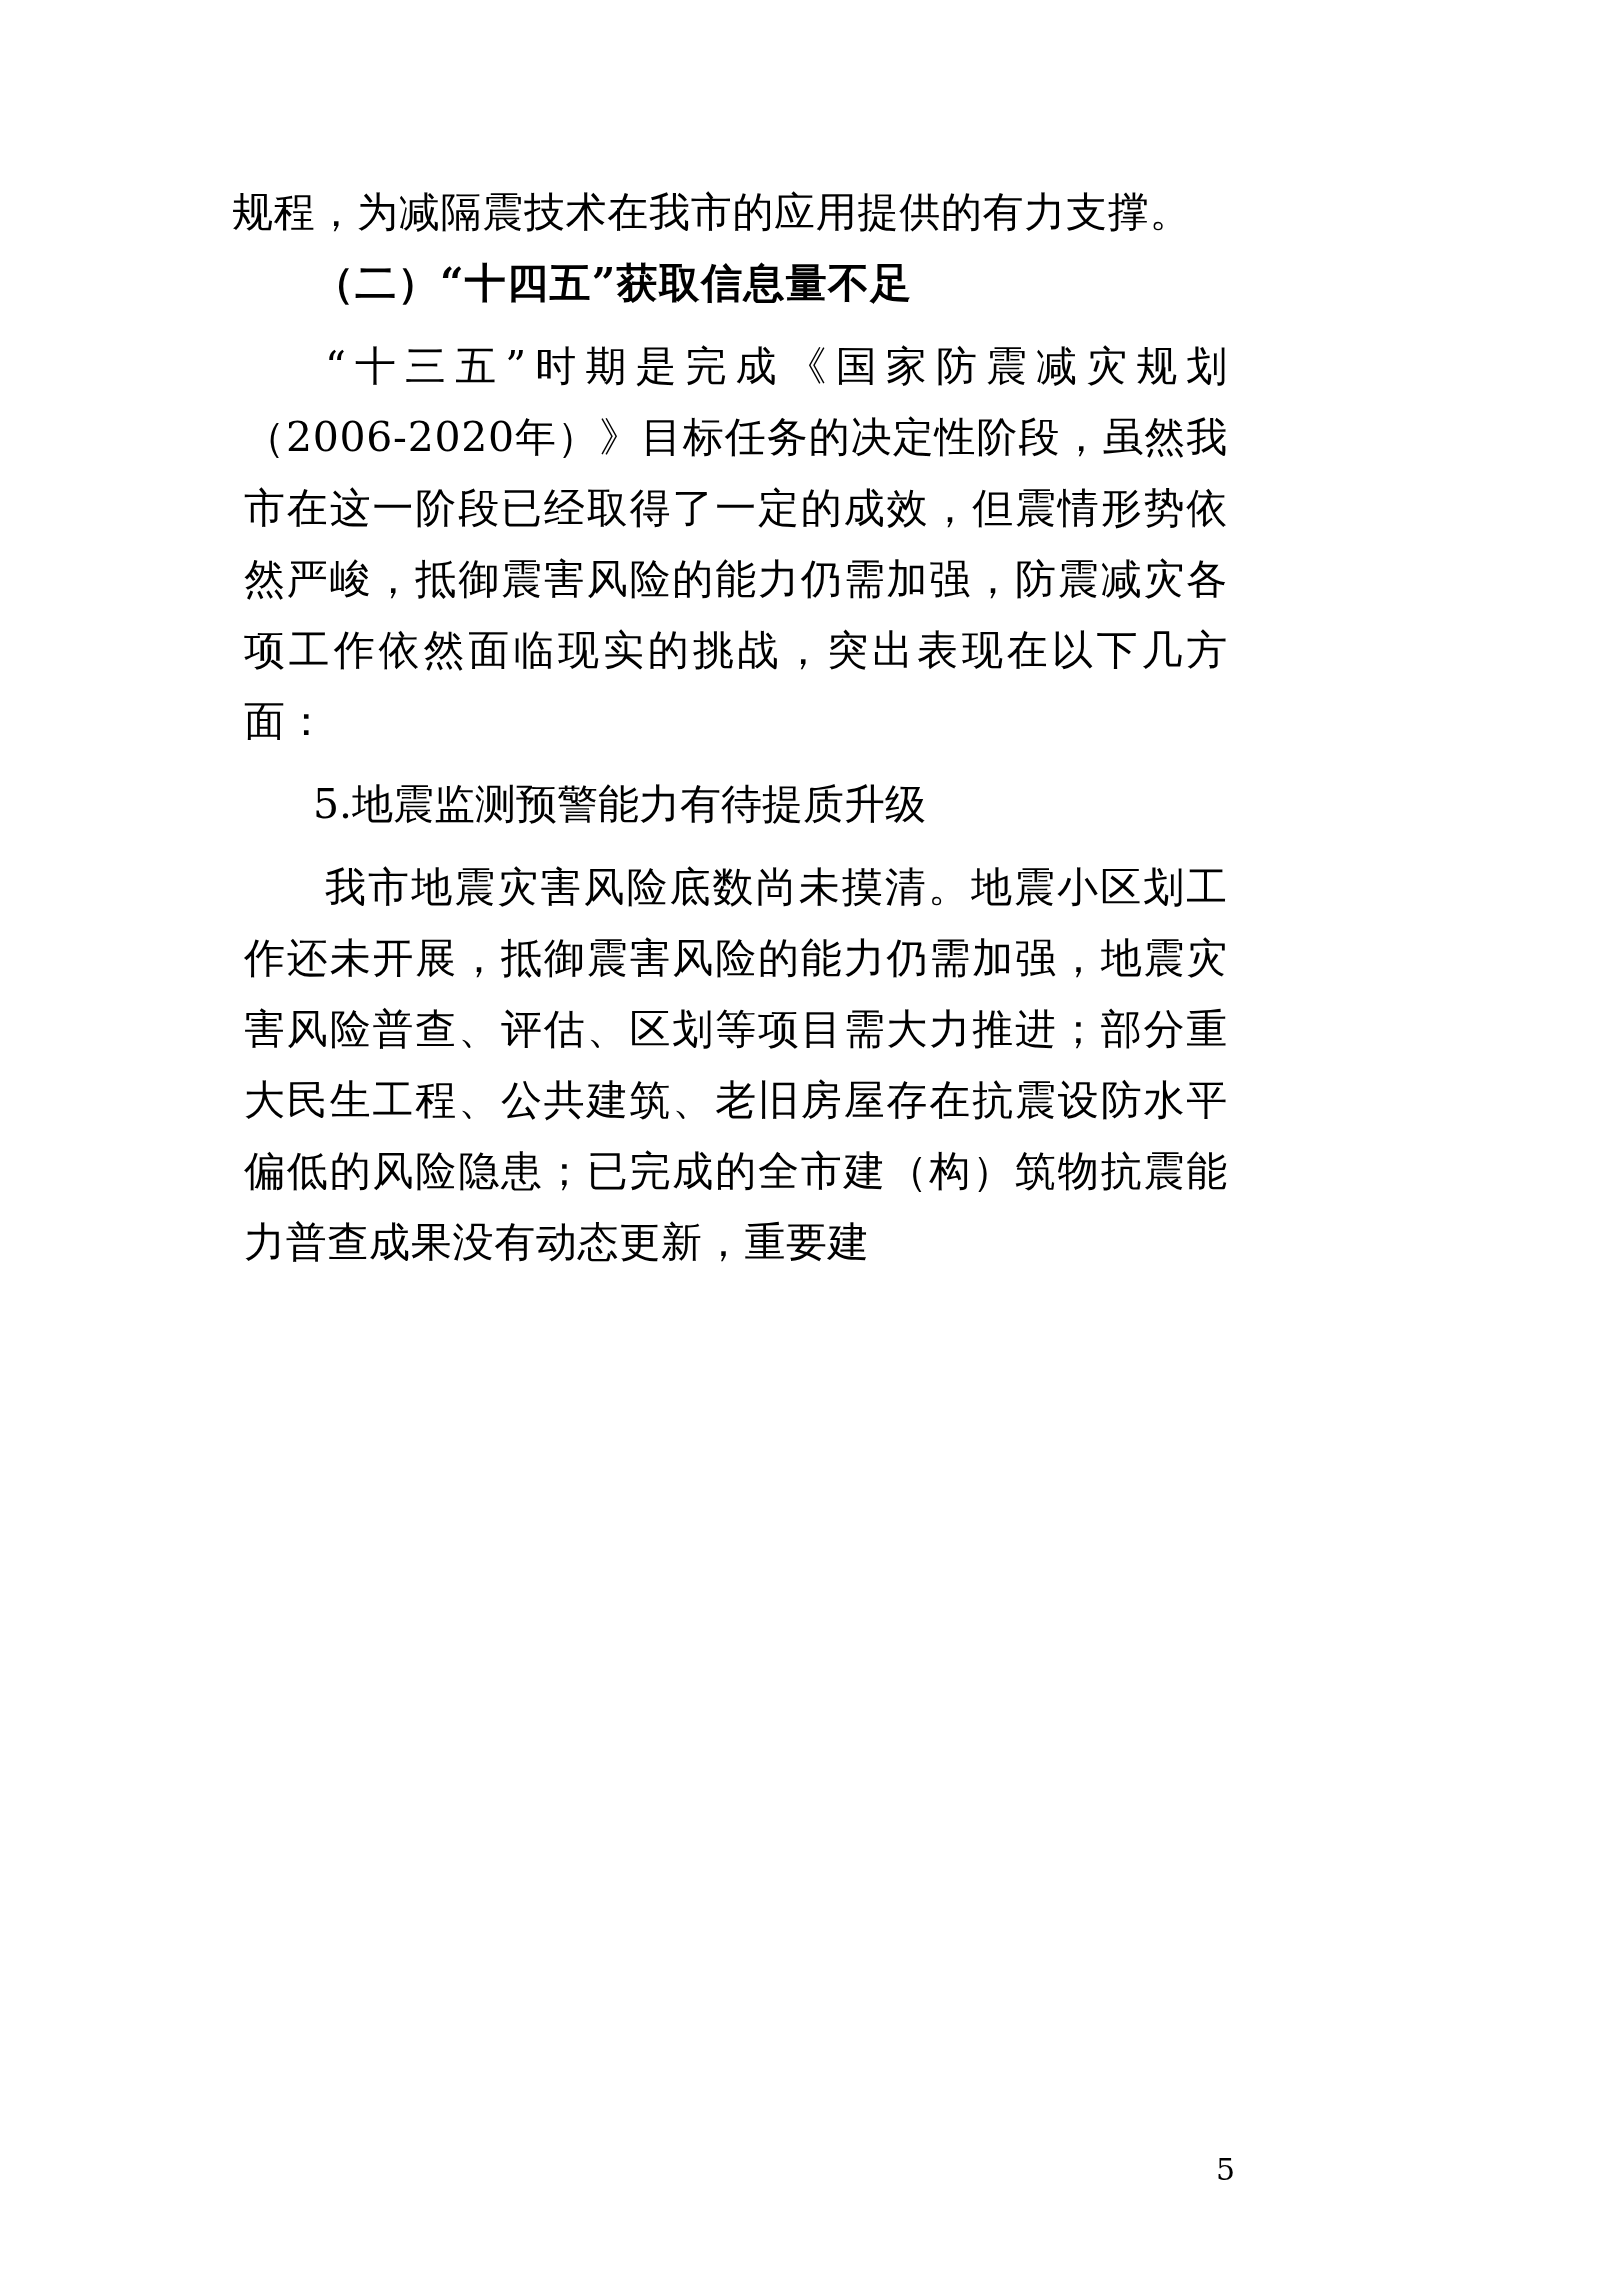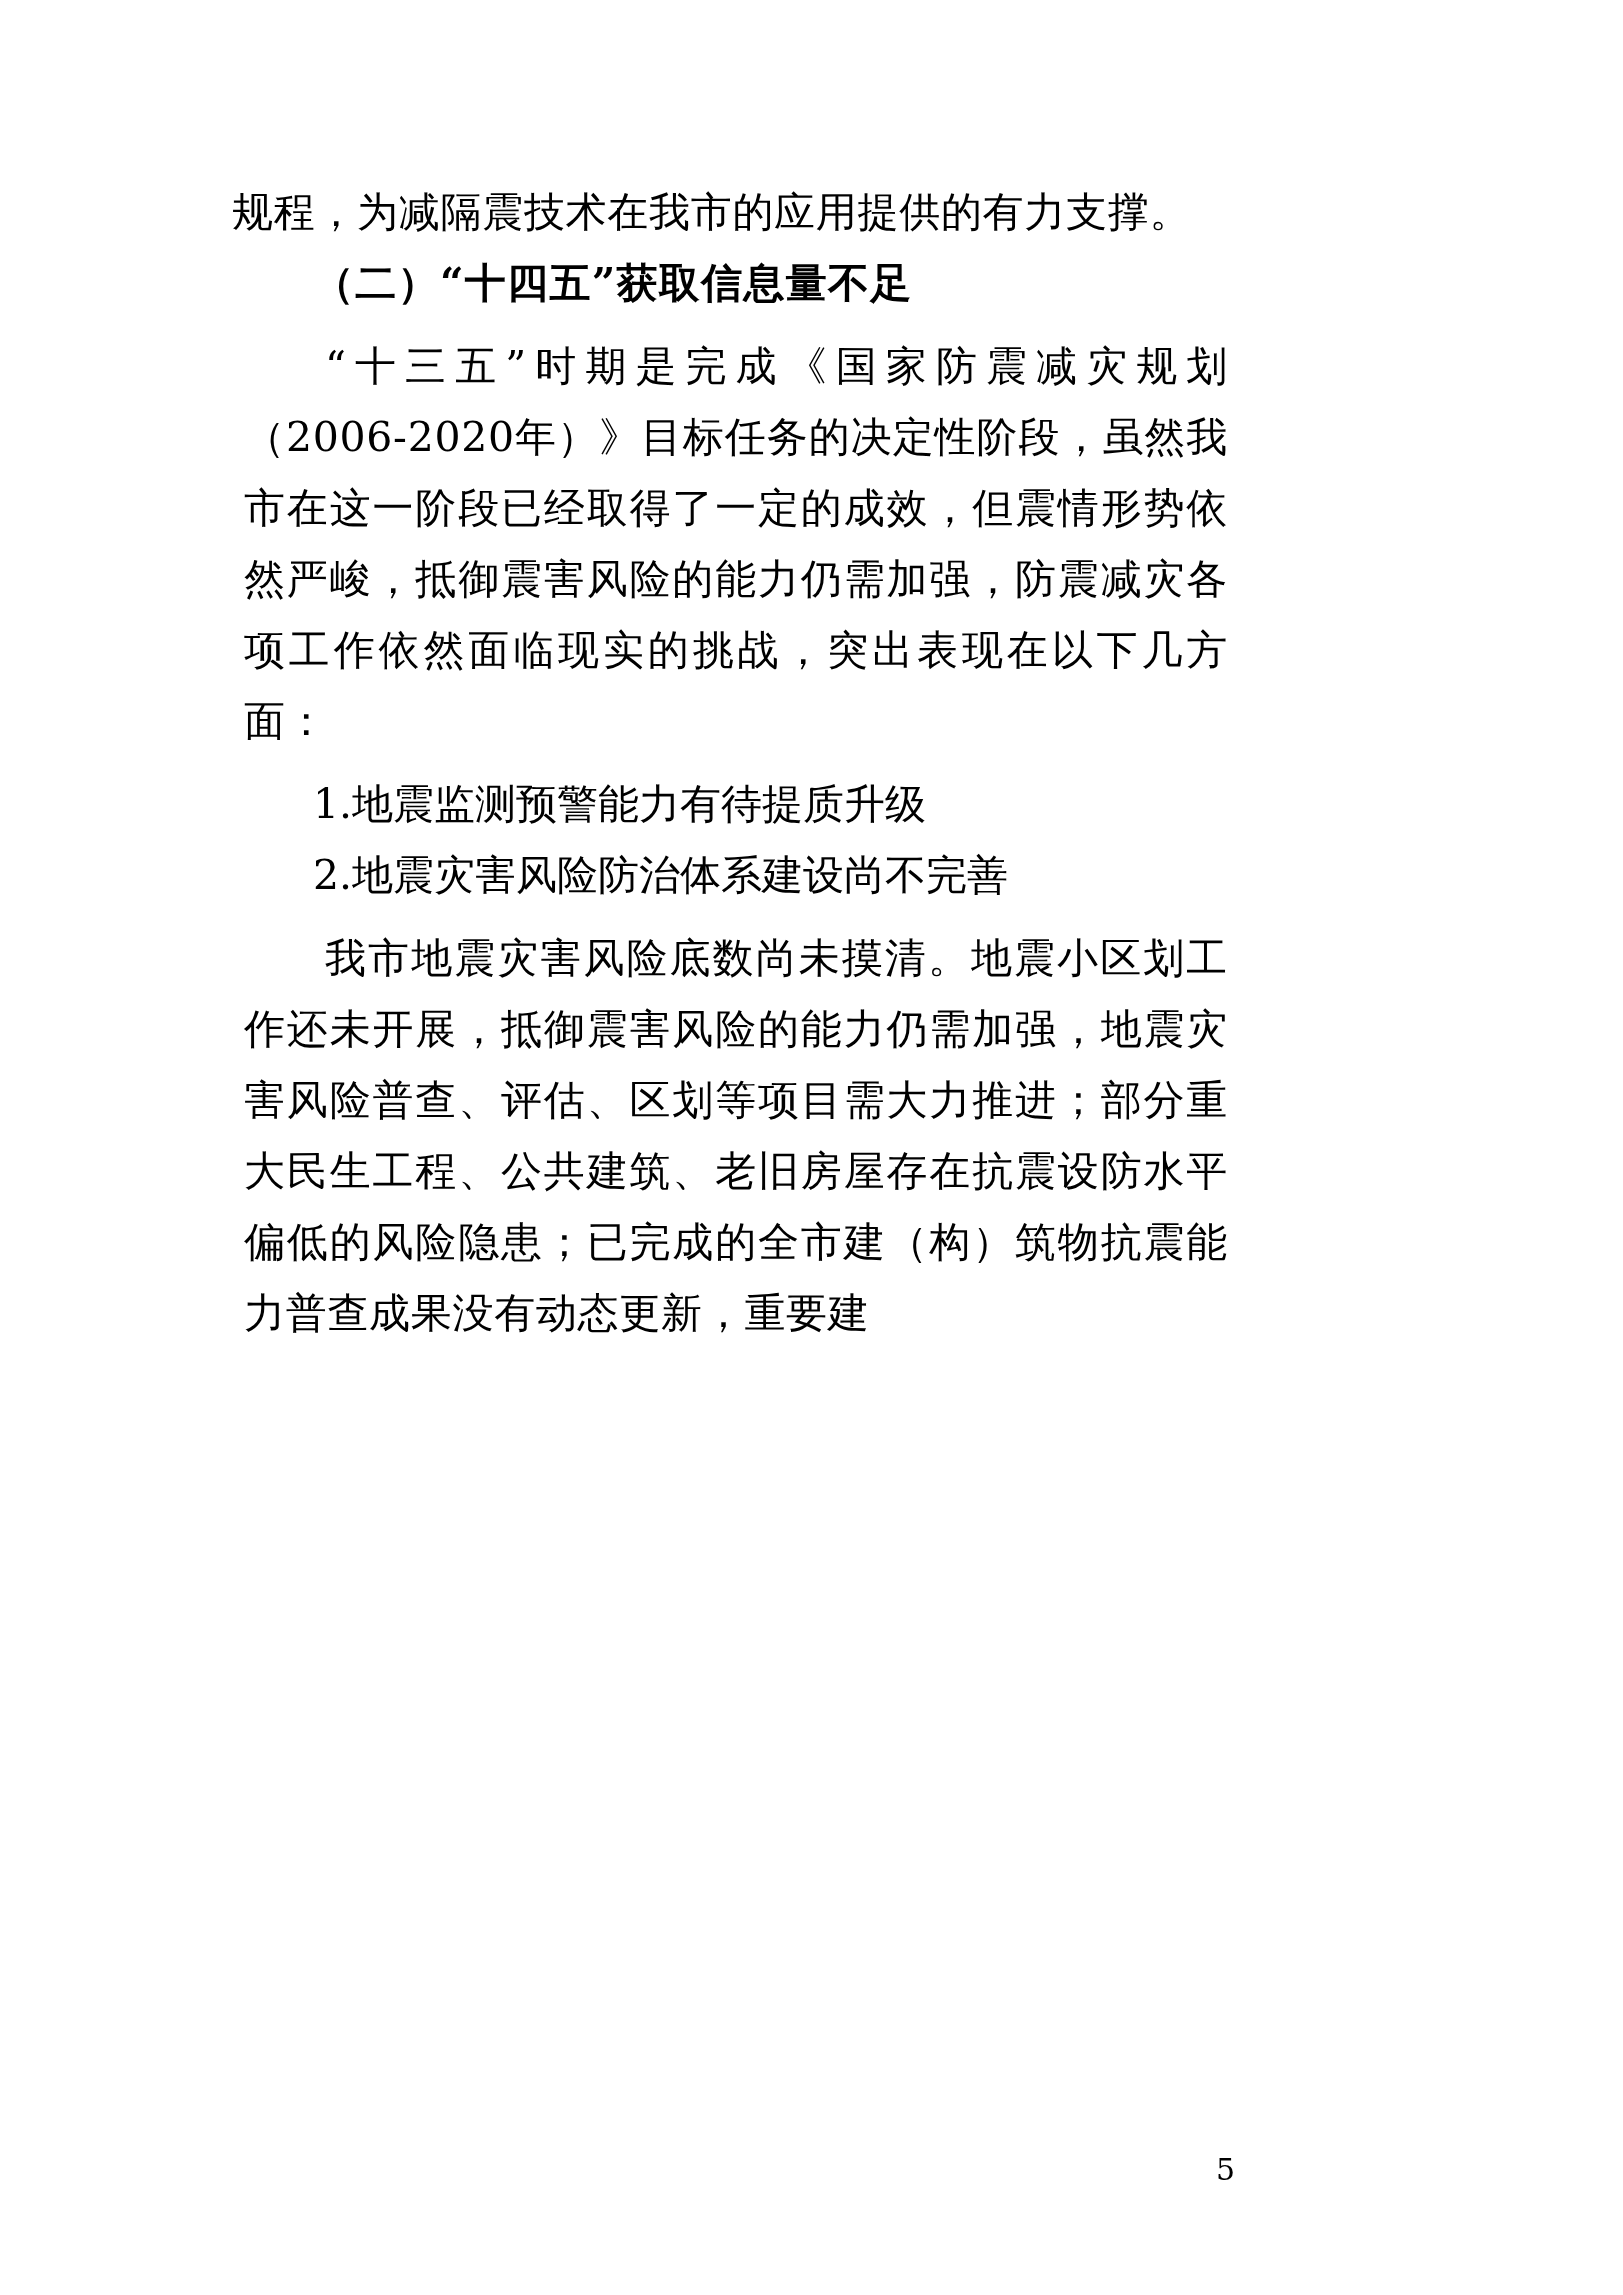--- a/index.html
+++ b/index.html
@@ -62,19 +62,18 @@
   }
 </style>
 </head>
 <body>
 
 <div class="page">
   <div class="doc-body">
     <p class="para">规程，为减隔震技术在我市的应用提供的有力支撑。</p>
     <p class="heading">（二）“十四五”获取信息量不足</p>
     <p class="para-indent">“十三五”时期是完成《国家防震减灾规划（2006-2020年）》目标任务的决定性阶段，虽然我市在这一阶段已经取得了一定的成效，但震情形势依然严峻，抵御震害风险的能力仍需加强，防震减灾各项工作依然面临现实的挑战，突出表现在以下几方面：</p>
-    <p class="num-para">1.地震监测预警能力有待提质升级</p>
-    <p class="num-para">2.地震灾害风险防治体系建设尚不完善</p>
+    <p class="num-para">5.地震监测预警能力有待提质升级</p>
     <p class="para-indent">我市地震灾害风险底数尚未摸清。地震小区划工作还未开展，抵御震害风险的能力仍需加强，地震灾害风险普查、评估、区划等项目需大力推进；部分重大民生工程、公共建筑、老旧房屋存在抗震设防水平偏低的风险隐患；已完成的全市建（构）筑物抗震能力普查成果没有动态更新，重要建</p>
   </div>
   <div class="page-number">5</div>
 </div>
 
 
 </body></html>

